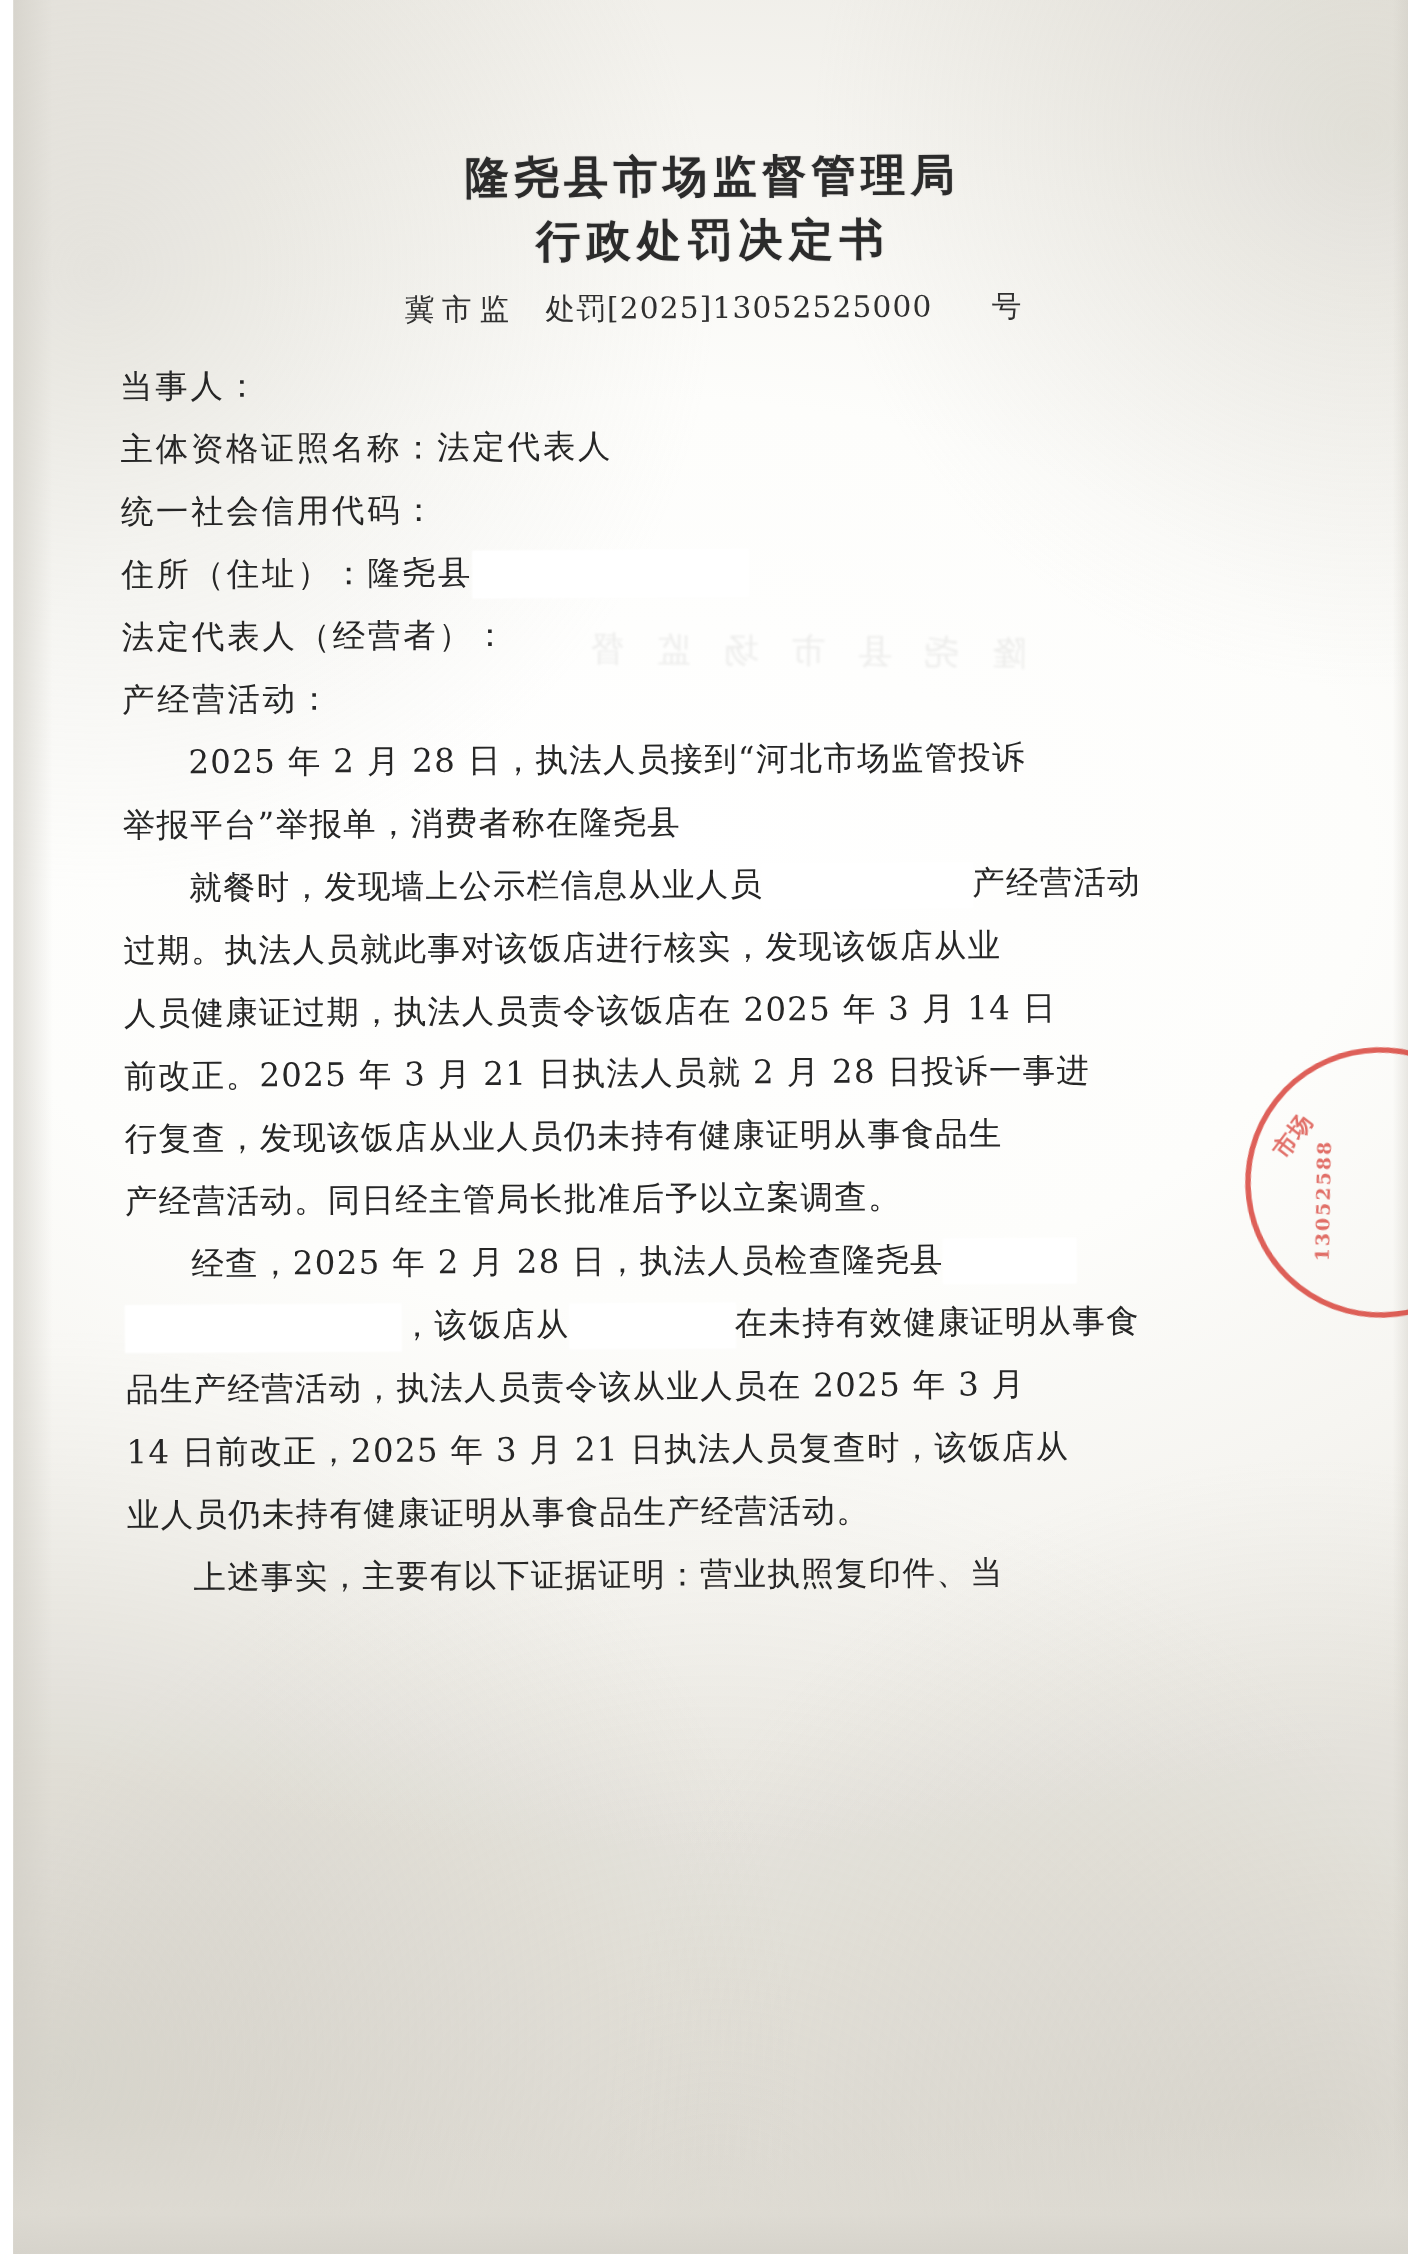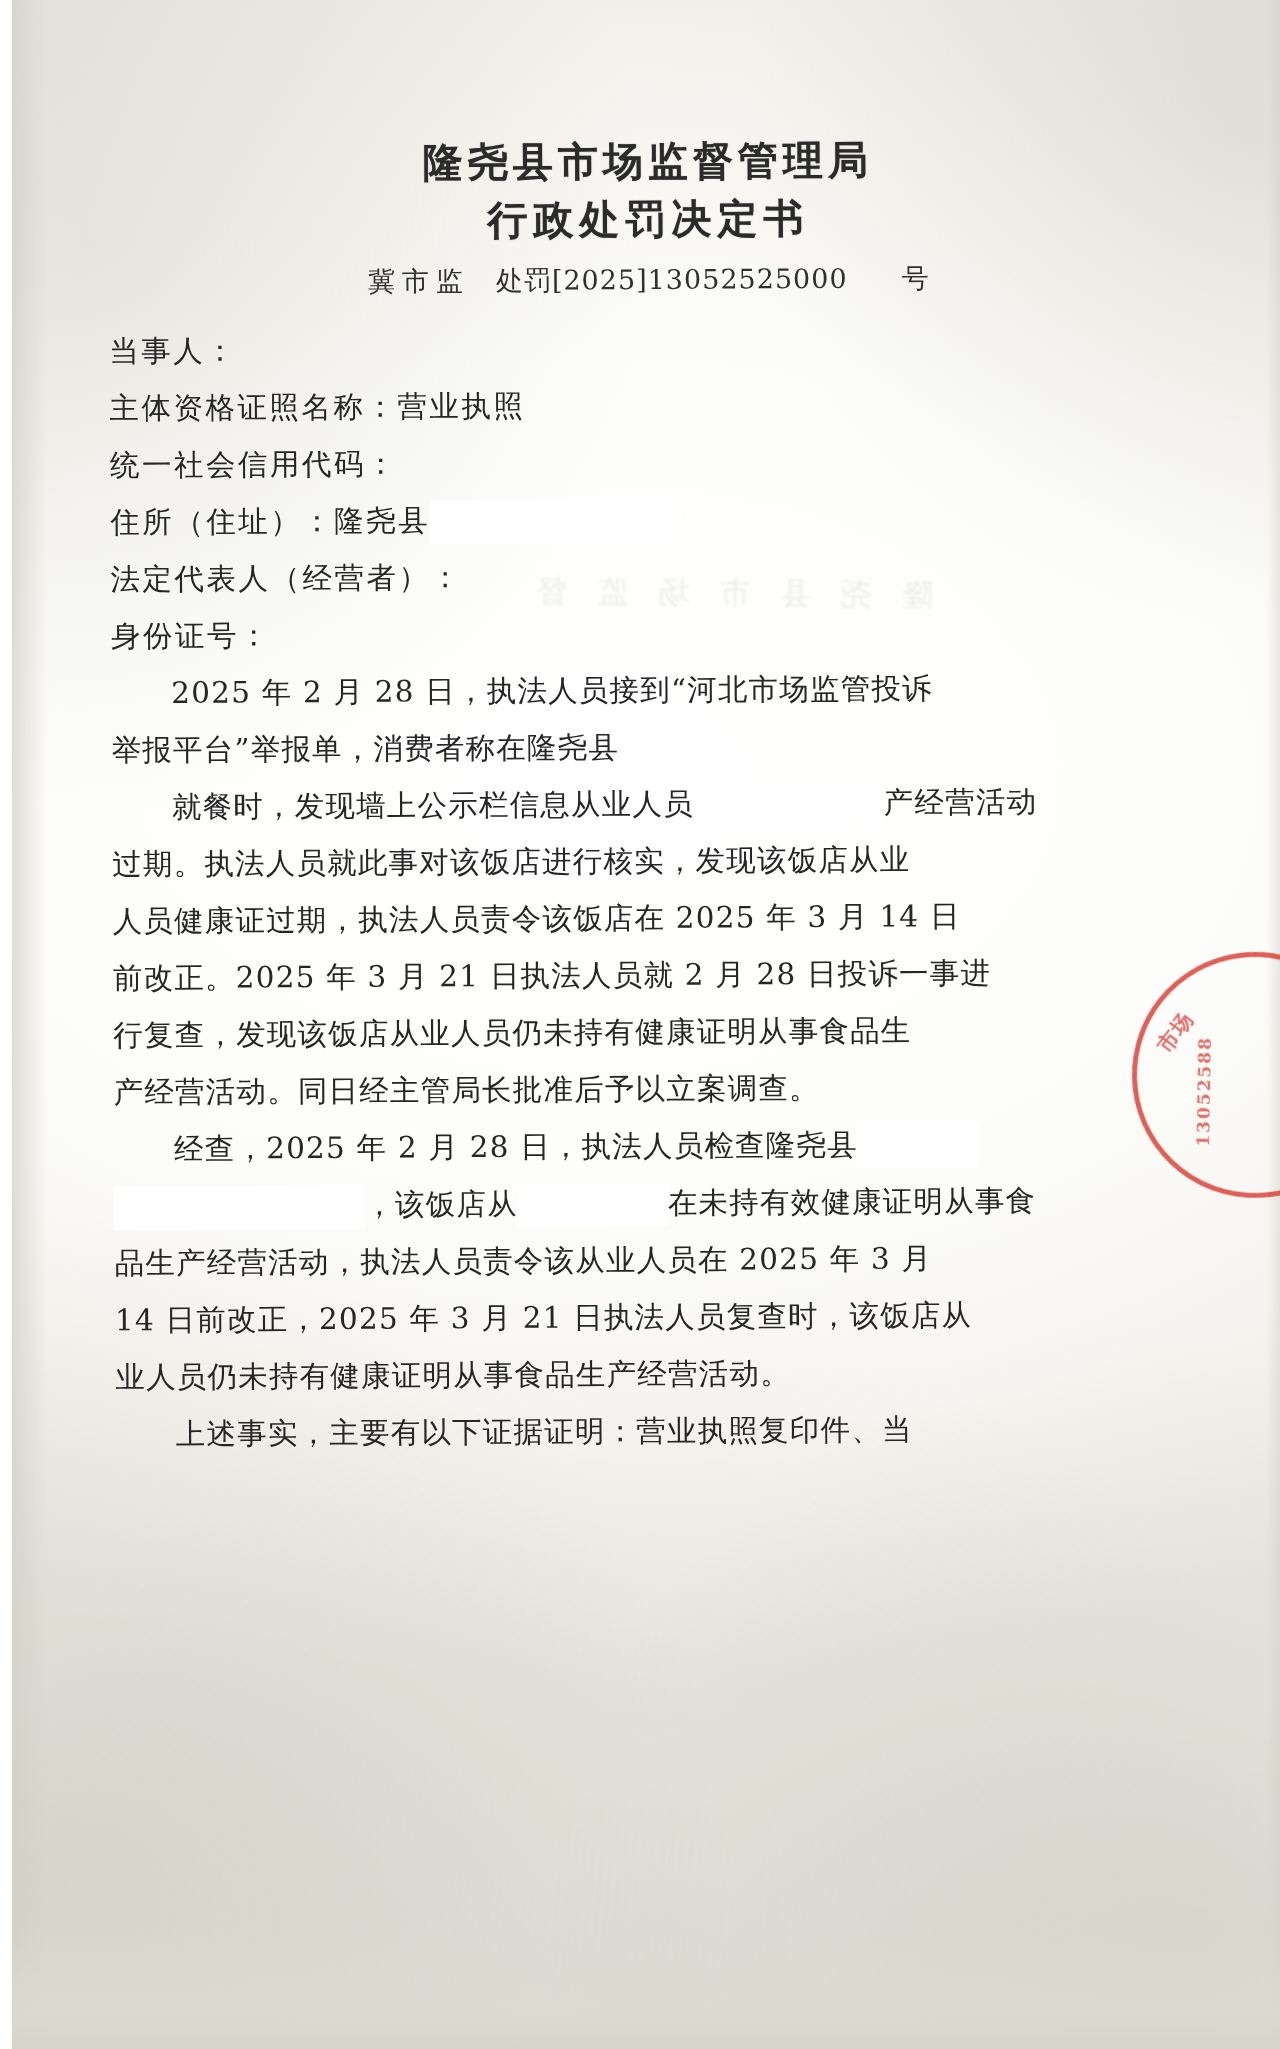--- a/index.html
+++ b/index.html
@@ -188,37 +188,37 @@
       <span class="cn">冀市监</span><span class="gap-sm"></span><span>处罚[2025]13052525000</span><span class="gap-lg"></span><span>号</span>
     </div>
 
     <div class="body">
 
       <div class="field">
         <span>当事人：</span>
       </div>
 
       <div class="field">
-        <span>主体资格证照名称：</span><span>营业执照</span>
+        <span>主体资格证照名称：</span><span>法定代表人</span>
       </div>
 
       <div class="field">
         <span>统一社会信用代码：</span>
       </div>
 
       <div class="field">
         <span>住所（住址）：</span><span>隆尧县</span><span class="redact r-wide"></span>
       </div>
 
       <div class="field">
         <span>法定代表人（经营者）：</span>
       </div>
 
       <div class="field">
-        <span>身份证号：</span>
+        <span>产经营活动：</span>
       </div>
 
       <div class="para indent">2025 年 2 月 28 日，执法人员接到“河北市场监管投诉</div>
       <div class="para">
         <span>举报平台”举报单，消费者称在隆尧县</span>
       </div>
 
       <div class="para indent">
         <span>就餐时，发现墙上公示栏信息从业人员</span><span class="redact r-c"></span><span>产经营活动</span>
       </div>

